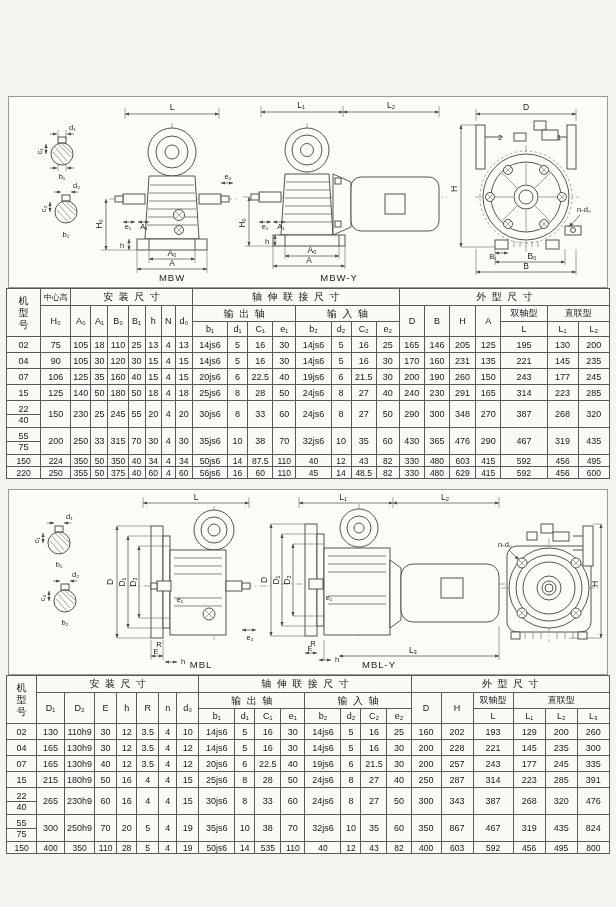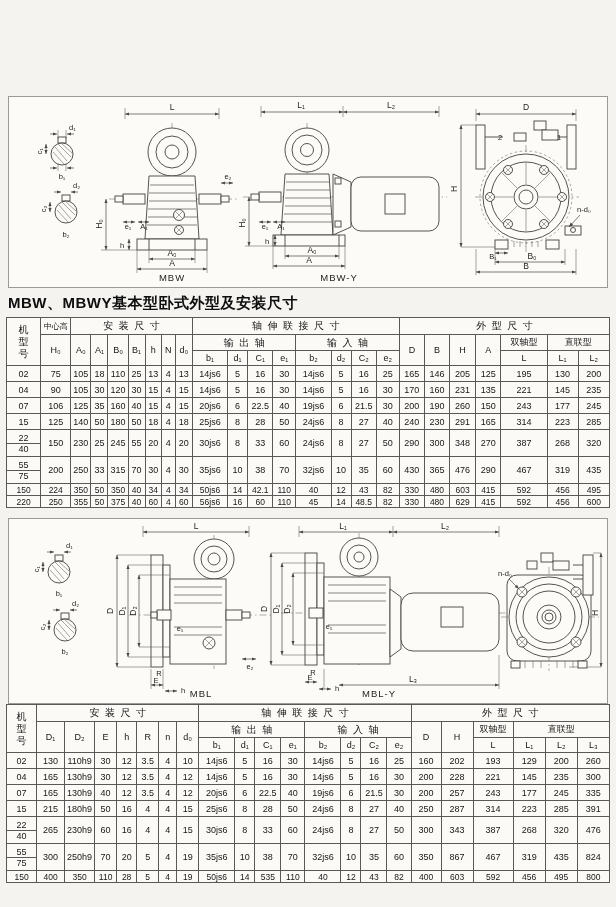--- a/index.html
+++ b/index.html
@@ -243,21 +243,20 @@
         <line class="dim" x1="486" y1="165" x2="556" y2="165" marker-start="url(#aE)" marker-end="url(#aE)"></line>
         <text x="523" y="162" text-anchor="middle">B₀</text>
         <line class="ext" x1="467" y1="152" x2="467" y2="178"></line>
           <line class="ext" x1="567" y1="152" x2="567" y2="178"></line>
         <line class="dim" x1="467" y1="175" x2="567" y2="175" marker-start="url(#aE)" marker-end="url(#aE)"></line>
         <text x="517" y="172" text-anchor="middle">B</text>
       </g>
     </svg>
   </div>
 
-  <h2 class="sec-heading">MBW、MBWY基本型卧式外型及安装尺寸</h2>
 
   <table class="dims" id="table1">
     <colgroup>
       <col style="width:34px">
         <col style="width:30px">
         <col style="width:20px">
         <col style="width:17px">
         <col style="width:20px">
         <col style="width:17px">
         <col style="width:16px">
@@ -487,21 +486,21 @@
           <td>224</td>
           <td>350</td>
           <td>50</td>
           <td>350</td>
           <td>40</td>
           <td>34</td>
           <td>4</td>
           <td>34</td>
           <td>50js6</td>
           <td>14</td>
-          <td>42.1</td>
+          <td>87.5</td>
           <td>110</td>
           <td>40</td>
           <td>12</td>
           <td>43</td>
           <td>82</td>
           <td>330</td>
           <td>480</td>
           <td>603</td>
           <td>415</td>
           <td>592</td>

